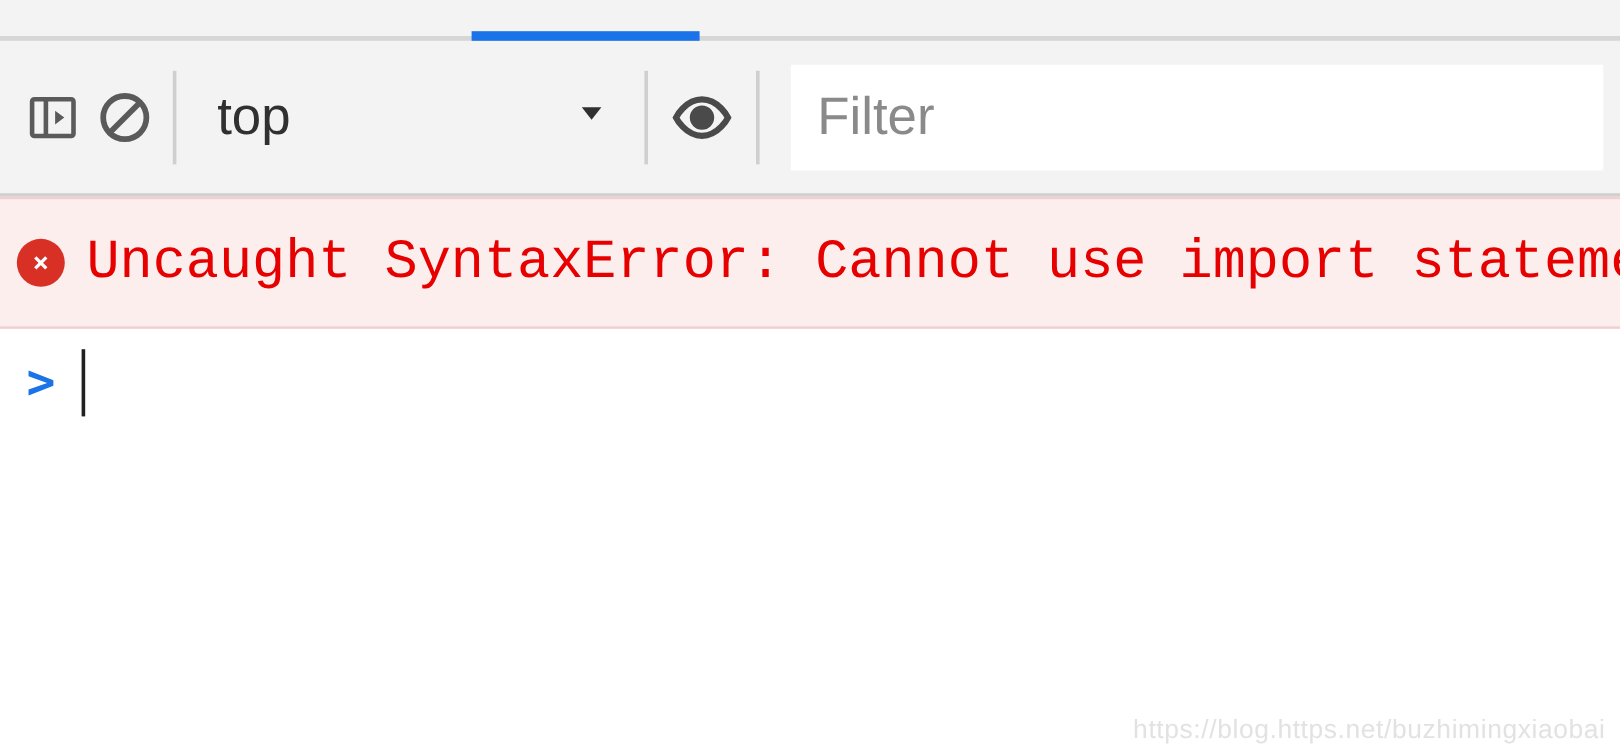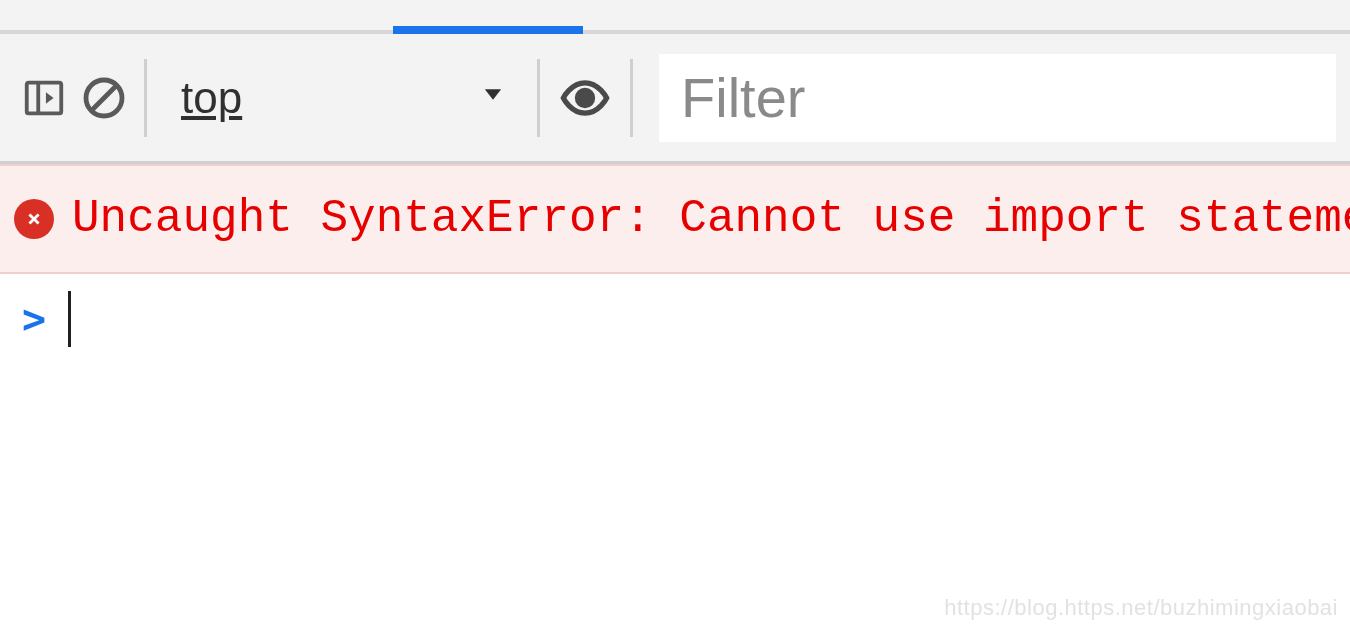--- a/index.html
+++ b/index.html
@@ -56,21 +56,20 @@
   .context-select {
     display: flex;
     align-items: center;
     width: 370px;
     height: 100%;
     padding: 0 20px 0 24px;
     font-size: 44px;
     color: #303030;
     cursor: pointer;
     justify-content: space-between;
-    text-decoration: underline;
   }
   .context-select .caret {
     color: #303030;
     font-size: 30px;
   }
   .eye-btn {
     width: 70px;
     display: flex;
     align-items: center;
     justify-content: center;
@@ -83,21 +82,21 @@
     display: flex;
     align-items: center;
     background: #ffffff;
     padding: 0 22px;
   }
   .filter-input {
     width: 100%;
     border: none;
     outline: none;
     background: transparent;
-    font-size: 56px;
+    font-size: 44px;
     color: #14532d;
   }
   .filter-input::placeholder { color: #8a8a8a; }
 
   
   .messages {
     width: 100%;
   }
   .msg-row {
     display: flex;

